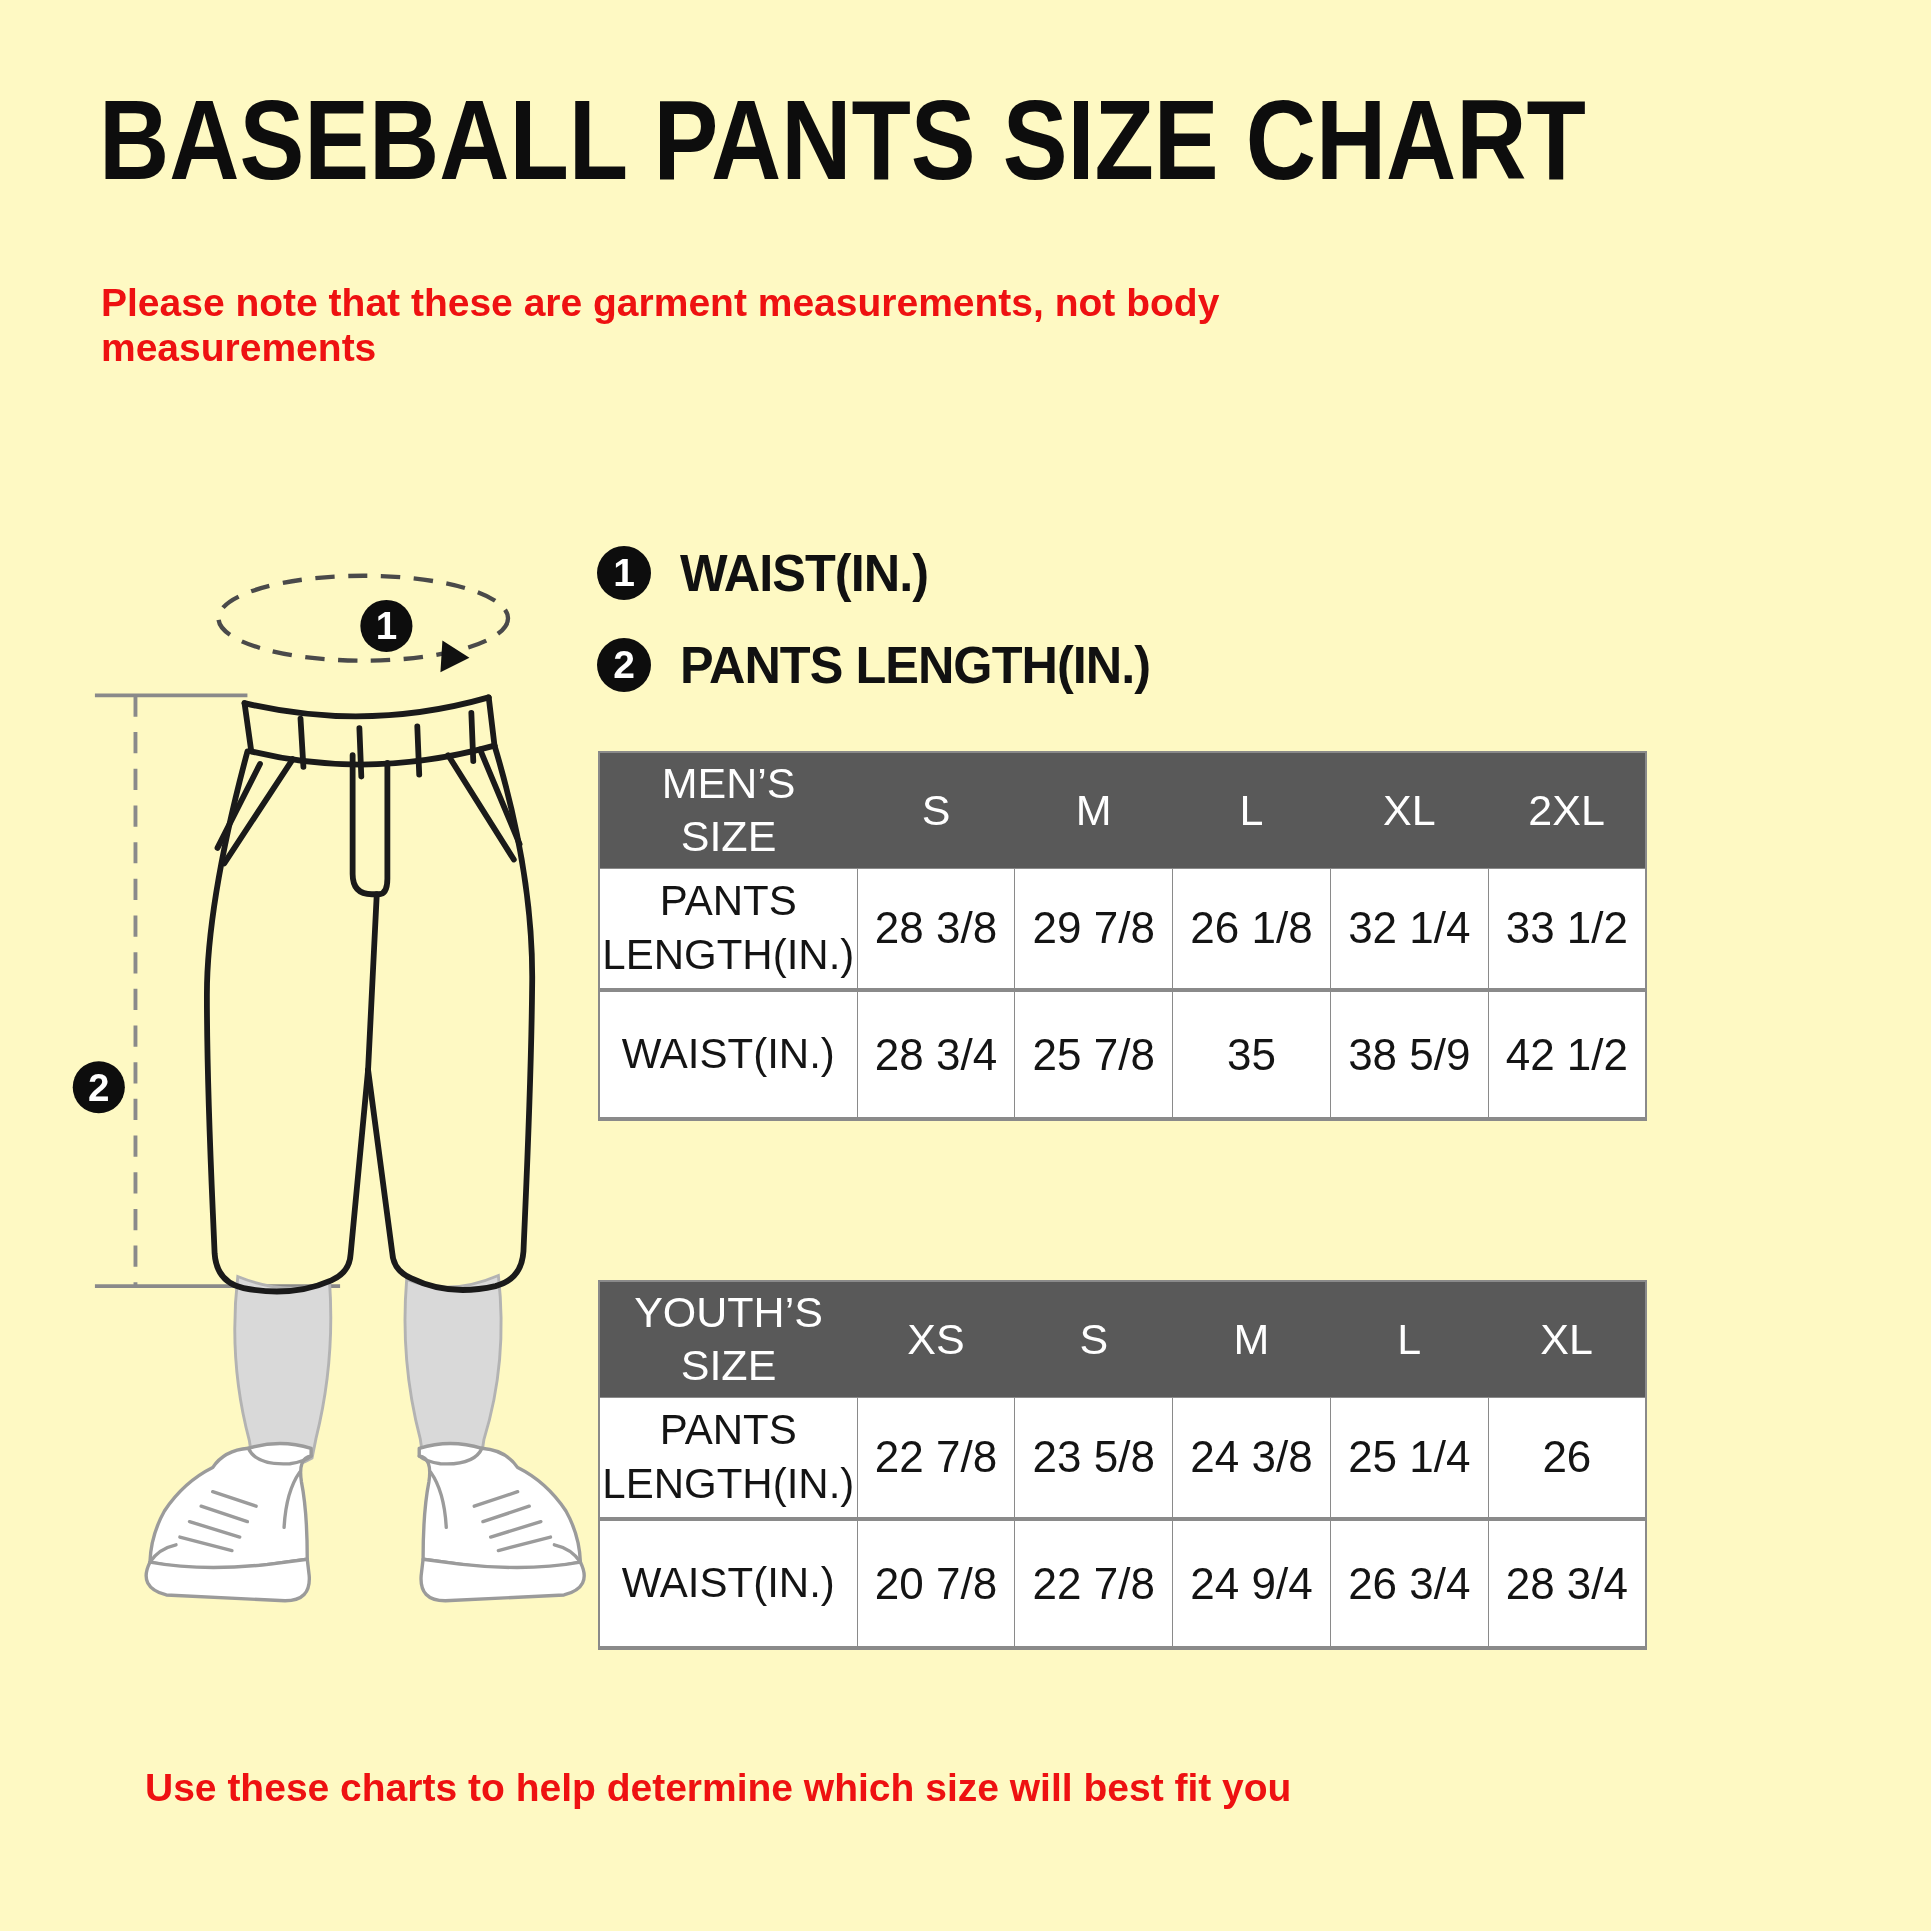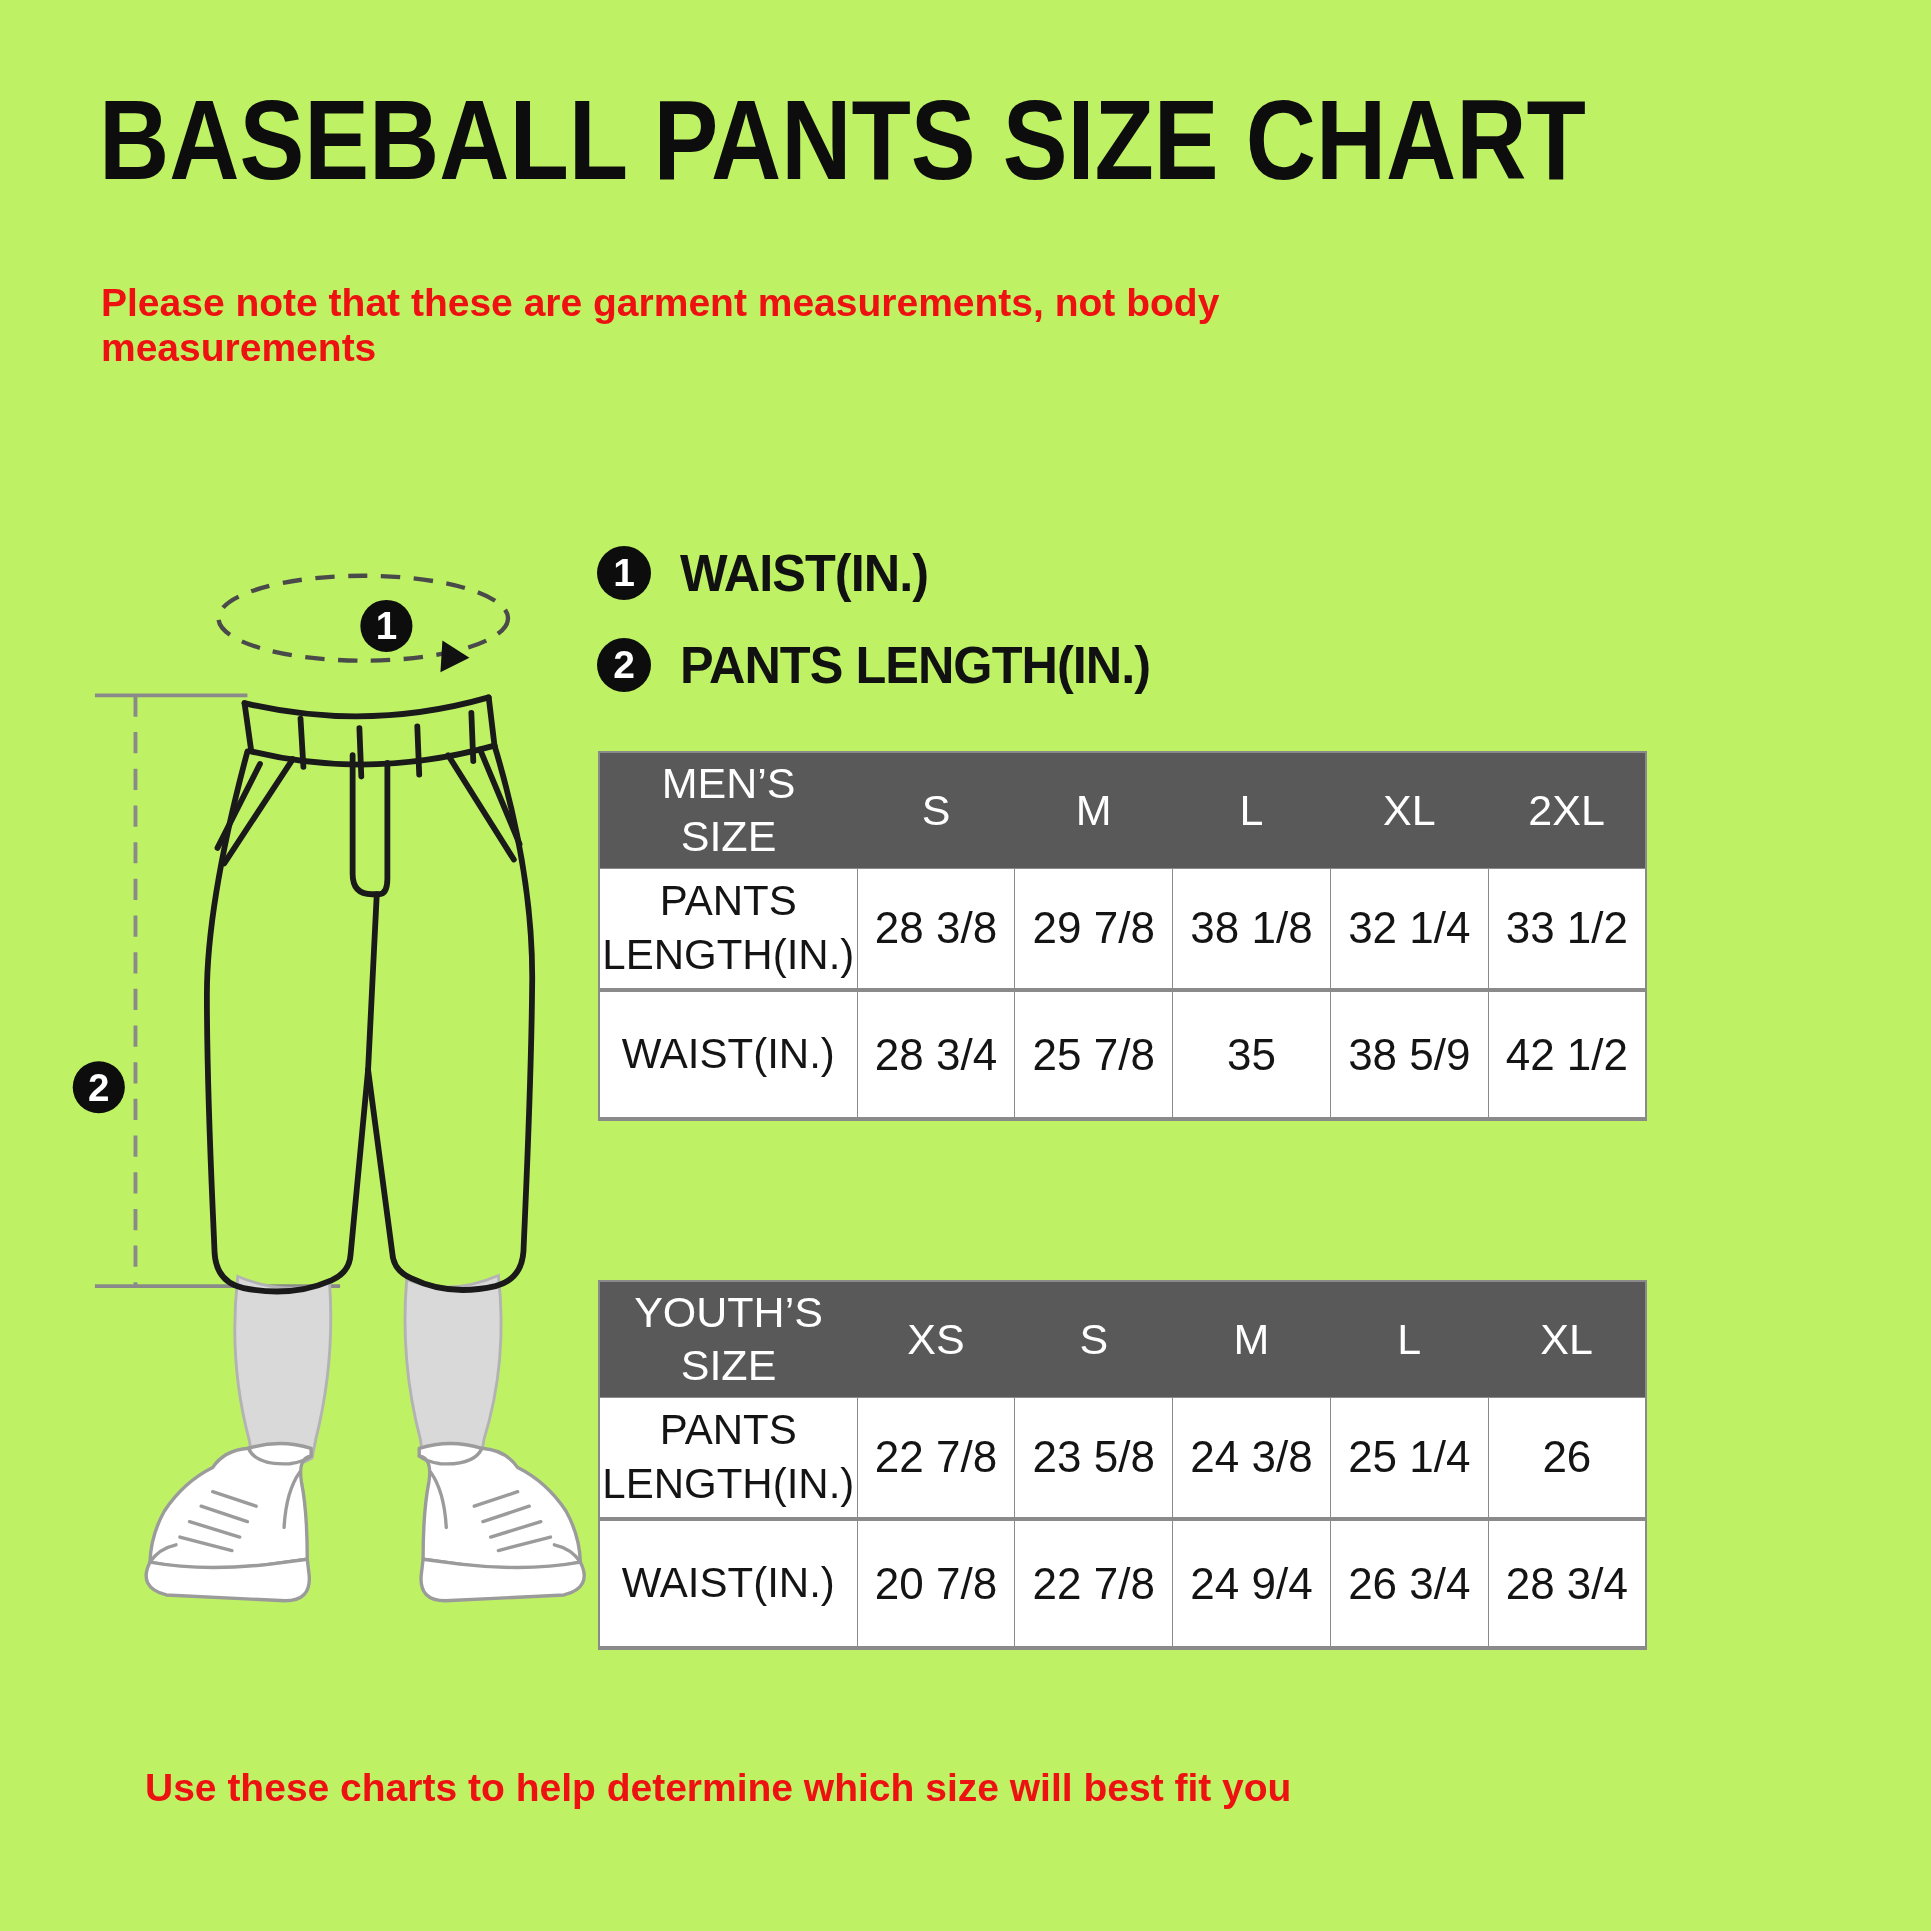--- a/index.html
+++ b/index.html
@@ -1,16 +1,16 @@
 <!DOCTYPE html>
 <html><head>
 <meta charset="utf-8">
 <style>
   html,body{margin:0;padding:0;background:#fff;}
-  #page{position:relative;width:1931px;height:1931px;background:#bef264;overflow:hidden;
+  #page{position:relative;width:1931px;height:1931px;background:#fef9c3;overflow:hidden;
         font-family:"Liberation Sans",sans-serif;color:#111;}
 
   
   #title{position:absolute;left:99px;top:75px;font-size:108px;font-weight:900;
          letter-spacing:0px;white-space:nowrap;color:#0d0d0d;
          transform:scaleX(0.90) scaleY(1.04);transform-origin:left top;}
 
   
   .red-note{position:absolute;color:#ee1111;font-weight:bold;font-size:39px;
             line-height:1.16;white-space:pre-line;}
@@ -146,21 +146,21 @@
           <th>L</th>
           <th>XL</th>
           <th>2XL</th>
         </tr>
       </thead>
       <tbody>
         <tr>
           <td><span class="wrap-label">PANTS LENGTH(IN.)</span></td>
           <td>28 3/8</td>
           <td>29 7/8</td>
-          <td>38 1/8</td>
+          <td>26 1/8</td>
           <td>32 1/4</td>
           <td>33 1/2</td>
         </tr>
         <tr>
           <td><span class="wrap-label">WAIST(IN.)</span></td>
           <td>28 3/4</td>
           <td>25 7/8</td>
           <td>35</td>
           <td>38 5/9</td>
           <td>42 1/2</td>

